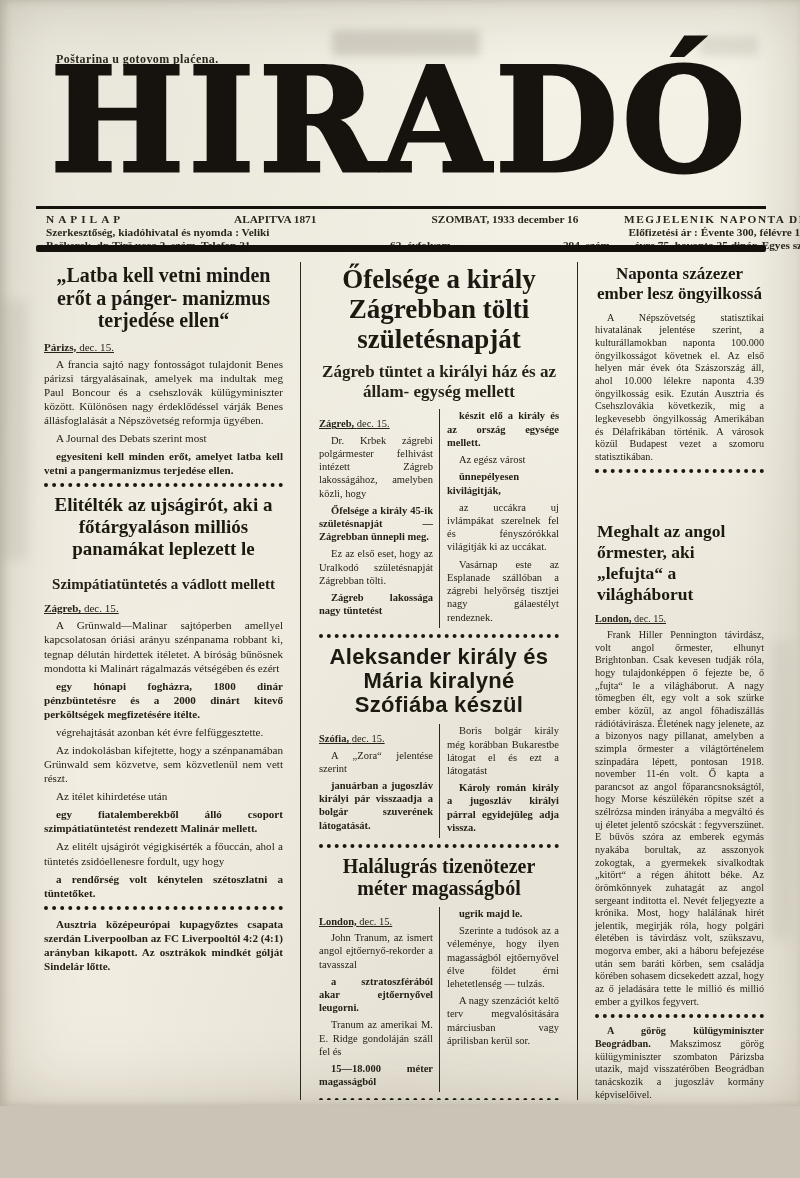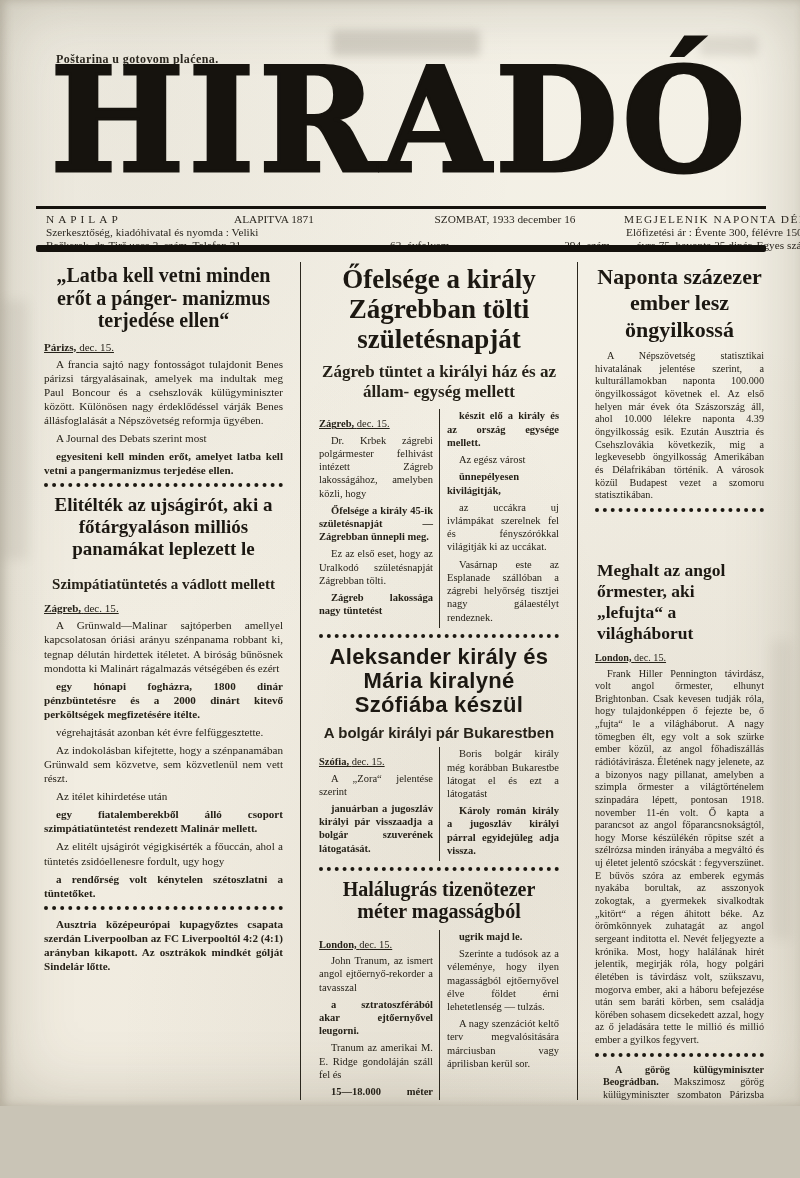--- a/index.html
+++ b/index.html
@@ -25,54 +25,54 @@
     font-family:"DejaVu Serif",serif;font-weight:bold;font-size:142px;line-height:160px;
     letter-spacing:4px;color:#16130e;-webkit-text-stroke:3px #16130e;
     transform:scaleY(1.02);
   }
   .mast-rule{position:absolute;top:206px;left:36px;right:34px;height:3px;background:#16130e;}
   .head-bar{position:absolute;top:245px;left:36px;right:34px;height:7px;background:#14110c;border-radius:2px;}
 
   .pubinfo{
     position:absolute;top:213px;left:46px;right:48px;
     display:grid;grid-template-columns:188px 152px 238px 1fr;
-    font-size:11.3px;font-weight:normal;line-height:13px;color:#2b2720;
+    font-size:11.3px;font-weight:bold;line-height:13px;color:#2b2720;
   }
   .pubinfo .sp2{grid-column:1 / span 2;}
   .ls1{letter-spacing:4px;}
   .ls2{letter-spacing:1.5px;text-align:right;white-space:nowrap;}
   .ctr{text-align:center;}
   .rt{text-align:right;}
   .volrow{display:flex;justify-content:space-between;padding:0 14px 0 4px;}
 
   .cols{
     position:absolute;top:262px;left:44px;right:36px;bottom:6px;
     display:grid;grid-template-columns:248px 278px 1fr;column-gap:8px;
   }
   .col{overflow:hidden;}
   .col-left{padding-right:9px;}
   .col-center{border-left:1px solid #2b271e;border-right:1px solid #2b271e;padding:0 18px;}
   .col-right{padding-left:9px;}
 
   .col p{margin:0 0 4px;font-size:11.1px;line-height:1.27;text-align:justify;text-indent:12px;}
   .bb{font-weight:bold;}
-  p.lead-wrap{text-indent:12px;margin-left:8px;}
+  p.lead-wrap{text-indent:12px;}
   .dateline{text-align:center;text-indent:0 !important;margin:8px 0 3px !important;font-size:11.4px;text-decoration:underline;}
   .dl-city{font-weight:bold;}
   .hl{font-weight:bold;text-align:center;margin:2px 0 7px;color:#1c1812;}
   .t-a1{font-size:20px;line-height:1.13;}
   .t-a2{font-size:19px;line-height:1.15;}
   .t-sub{font-size:15px;line-height:1.15;margin:16px 0 6px;font-weight:bold;text-align:center;}
   .t-c1{font-size:27px;line-height:1.12;}
   .t-c1sub{font-size:17px;line-height:1.2;margin:0 0 7px;font-weight:bold;text-align:center;}
   .t-c2{font-family:"Liberation Sans",sans-serif;font-size:22px;line-height:1.1;letter-spacing:.3px;}
   .t-c2sub{font-family:"Liberation Sans",sans-serif;font-size:15px;margin:0 0 6px;font-weight:bold;text-align:center;}
   .t-c3{font-size:20px;line-height:1.12;}
   .t-c4{font-size:20.5px;line-height:1.15;}
-  .t-r1{font-size:22px;line-height:1.2;}
+  .t-r1{font-size:17px;line-height:1.2;}
   .t-r2{font-size:17.5px;line-height:1.2;text-align:left;margin-left:2px;margin-top:48px;}
   .duo{display:grid;grid-template-columns:1fr 1fr;column-gap:0;}
   .duo .dc{padding-right:6px;}
   .duo .dc2{border-left:1px solid #2b271e;padding-left:7px;padding-right:0;}
   .duo p{font-size:10.5px;line-height:1.26;}
   .col-right p{font-size:10.2px;line-height:1.24;}
   .sep{border:none;height:0;border-top:4px dotted #1d1912;margin:6px 0 7px;}
 </style>
 </head>
 <body>
@@ -154,21 +154,20 @@
             <p>Az egész várost</p>
             <p class="bb">ünnepélyesen kivilágitják,</p>
             <p>az uccákra uj ivlámpákat szerelnek fel és fényszórókkal világitják ki az uccákat.</p>
             <p>Vasárnap este az Esplanade szállóban a zágrebi helyőrség tisztjei nagy gálaestélyt rendeznek.</p>
           </div>
         </div>
       </article>
       <hr class="sep">
       <article>
         <h2 class="hl t-c2">Aleksander király és Mária kiralyné Szófiába készül</h2>
-        <h3 class="t-c2sub">A bolgár királyi pár Bukarestben</h3>
         <div class="duo">
           <div class="dc">
             <p class="dateline"><span class="dl-city">Szófia,</span> <span>dec. 15.</span></p>
             <p>A „Zora“ jelentése szerint</p>
             <p class="bb">januárban a jugoszláv királyi pár visszaadja a bolgár szuverének látogatását.</p>
           </div>
           <div class="dc dc2">
             <p>Boris bolgár király még korábban Bukarestbe látogat el és ezt a látogatást</p>
             <p class="bb">Károly román király a jugoszláv királyi párral egyidejüleg adja vissza.</p>
           </div>

